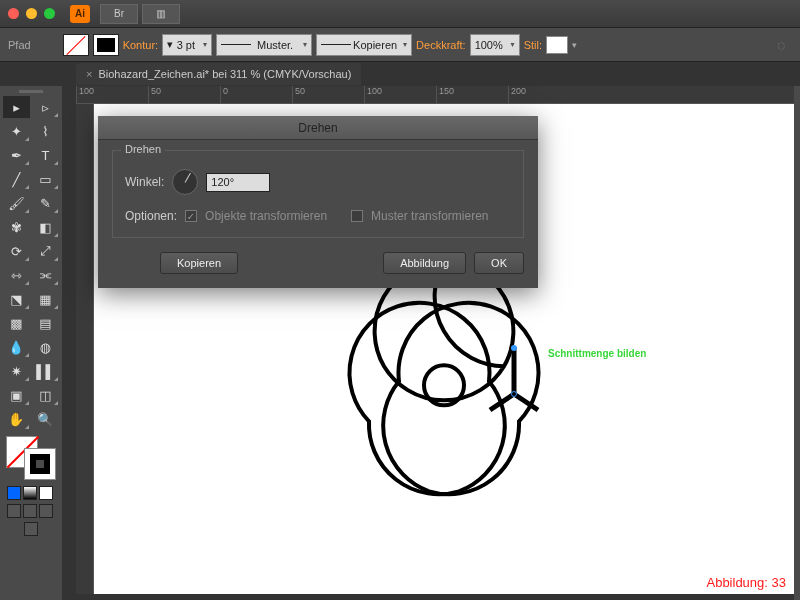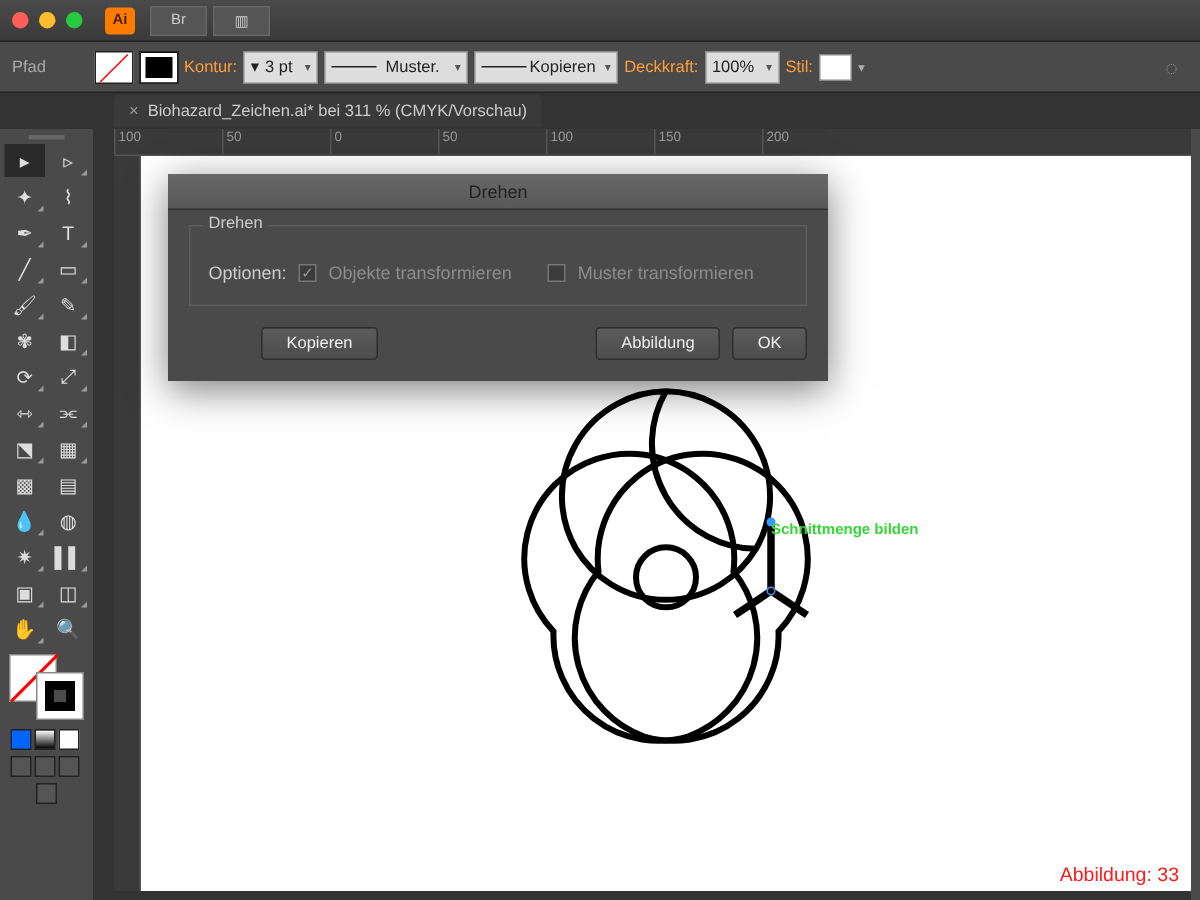--- a/index.html
+++ b/index.html
@@ -33,24 +33,24 @@
 .fillstroke { position:relative; width:50px; height:44px; margin: 6px auto 4px;}
 .fillbox { position:absolute; top:0; left:0; width:32px; height:32px; background:#fff; border:1px solid #888;}
 .fillbox::after{content:"";position:absolute;width:44px;height:2px;background:red;top:14px;left:-6px;transform:rotate(-45deg);}
 .strokebox { position:absolute; bottom:0; right:0; width:32px; height:32px; background:#fff; border:1px solid #888;}
 .strokebox::after { content:""; position:absolute; inset:5px; background:#4a4a4a; border:6px solid #000; }
 .minisw { display:flex; gap:2px; padding: 2px 4px; }
 .minisw div { width:14px; height:14px; border:1px solid #222;}
 .panels { position:absolute; top: 86px; right: 0; width: 6px; bottom: 0; background:#4a4a4a;}
 .canvas { position:absolute; top: 104px; left: 94px; right: 6px; bottom: 6px; background: #fff; }
 .artwork { position:absolute; top:50%; left:50%; transform:translate(-50%, -42%); }
-.hint { position:absolute; color:#37d637; font-size:10px; font-weight:bold;}
+.hint { position:absolute; color:#37d637; font-size:10px; font-weight:bold;margin-left:34px;}
 .rotctr { position:absolute; color:#000; }
 .figlabel { position:absolute; bottom: 4px; right: 8px; color: #ff1a1a; font-size: 13px; }
-.dialog { position:absolute; top: 116px; left: 112px; width: 440px; background: #4a4a4a; box-shadow: 0 6px 24px rgba(0,0,0,.5); font-size: 12px; color:#ccc; }
+.dialog { position:absolute; top: 116px; left: 98px; width: 440px; background: #4a4a4a; box-shadow: 0 6px 24px rgba(0,0,0,.5); font-size: 12px; color:#ccc; }
 .dlg-title { height: 24px; background: linear-gradient(#686868,#585858); color:#222; display:flex; align-items:center; justify-content:center; font-size: 12px; border-bottom:1px solid #333;}
 .dlg-body { padding: 10px 14px 14px; }
 .fieldset { border: 1px solid #5d5d5d; padding: 10px 12px 14px; position: relative; }
 .legend { position:absolute; top:-8px; left:8px; background:#4a4a4a; padding:0 4px; font-size:11px;}
 .row { display:flex; align-items:center; gap: 8px; margin-top: 8px; }
 .anggauge { width:26px; height:26px; border-radius:50%; background:#333; border:1px solid #666; position:relative;}
 .anggauge::after { content:""; position:absolute; width:11px; height:1px; background:#ccc; top:12px; left:12px; transform-origin:left; transform:rotate(-60deg);}
 .txtinput { width: 64px; height: 19px; background:#ddd; border:1px solid #222; color:#222; padding:0 4px; font-size:11px; }
 .chk { width:12px; height:12px; border:1px solid #777; display:inline-flex; align-items:center; justify-content:center; background:#3c3c3c;}
 .chk.on::after { content:"✓"; font-size:10px; color:#999;}
@@ -206,20 +206,25 @@
   </div>
   <div class="hint" style="top:244px;left:420px">Schnittmenge bilden</div>
   <div class="figlabel">Abbildung: 33</div>
 </div>
 
 <div class="dialog">
   <div class="dlg-title">Drehen</div>
   <div class="dlg-body">
     <div class="fieldset">
       <div class="legend">Drehen</div>
+      <div class="row">
+        <span>Winkel:</span>
+        <div class="anggauge"></div>
+        <input class="txtinput" value="120°" style="">
+      </div>
       <div class="row" style="margin-top:14px">
         <span>Optionen:</span>
         <span class="chk on"></span>
         <span style="color:#8c8c8c">Objekte transformieren</span>
         <span style="width:8px"></span>
         <span class="chk"></span>
         <span style="color:#8c8c8c">Muster transformieren</span>
       </div>
     </div>
     <div class="btnrow">

